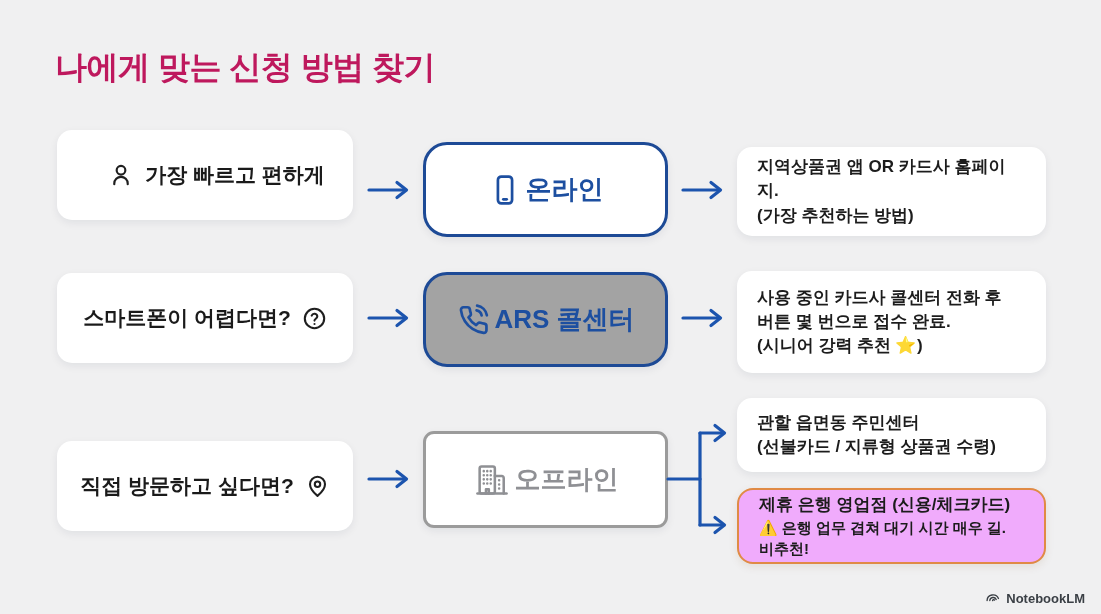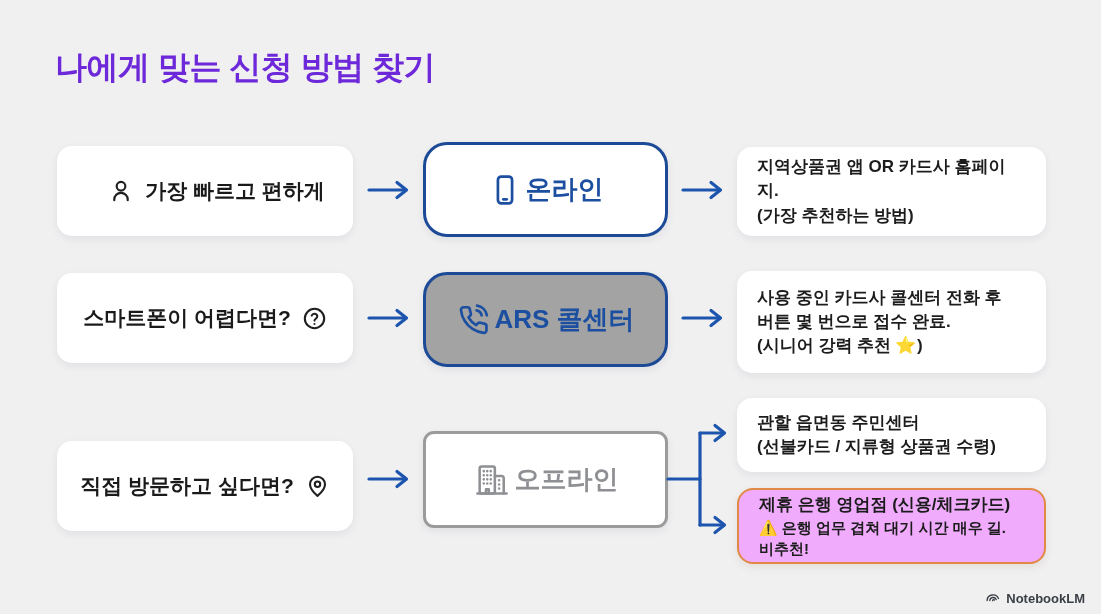--- a/index.html
+++ b/index.html
@@ -8,21 +8,21 @@
     background:#e4e4e6;
   }
   .canvas{
     position:relative;
     width:1101px;height:614px;
     background:#f0f0f1;
     overflow:hidden;
   }
   .title{
     position:absolute;left:55px;top:46px;
-    font-size:32px;font-weight:800;color:#6d28d9;
+    font-size:32px;font-weight:800;color:#be185d;
     letter-spacing:-0.5px;
   }
   .box{
     position:absolute;
     background:#ffffff;
     border-radius:15px;
     box-shadow:0 3px 8px rgba(20,30,60,.07);
     display:flex;align-items:center;
     box-sizing:border-box;
   }
@@ -62,21 +62,21 @@
   .icon svg{display:block;}
   .cond-icon{color:#1f1f1f;}
   .arrow{position:absolute;width:48px;height:24px;color:#1c54ae;}
   .fork{position:absolute;left:658px;top:415px;width:82px;height:132px;color:#1c54ae;}
   .watermark{
     position:absolute;right:16px;bottom:8px;
     display:flex;align-items:center;gap:5px;
     color:#3a3f45;font-size:13px;font-weight:600;
   }
   
-  #cond-1{top:146px;padding-left:35px;} #cond-2{top:273px;} #cond-3{top:433px;margin-top:8px;}
+  #cond-1{top:130px;padding-left:35px;} #cond-2{top:273px;} #cond-3{top:433px;margin-top:8px;}
   #meth-1{top:142px;height:95px;} #meth-2{top:272px;height:95px;} #meth-3{top:431px;height:97px;border-radius:11px;}
   #res-1{top:147px;height:89px;} #res-2{top:271px;height:102px;}
   #res-3a{top:398px;height:74px;} #res-3b{top:488px;height:76px;}
   #arr-1a{left:366px;top:178px;} #arr-1b{left:680px;top:178px;}
   #arr-2a{left:366px;top:306px;} #arr-2b{left:680px;top:306px;}
   #arr-3a{left:366px;top:467px;}
 </style>
 </head>
 <body>
 

